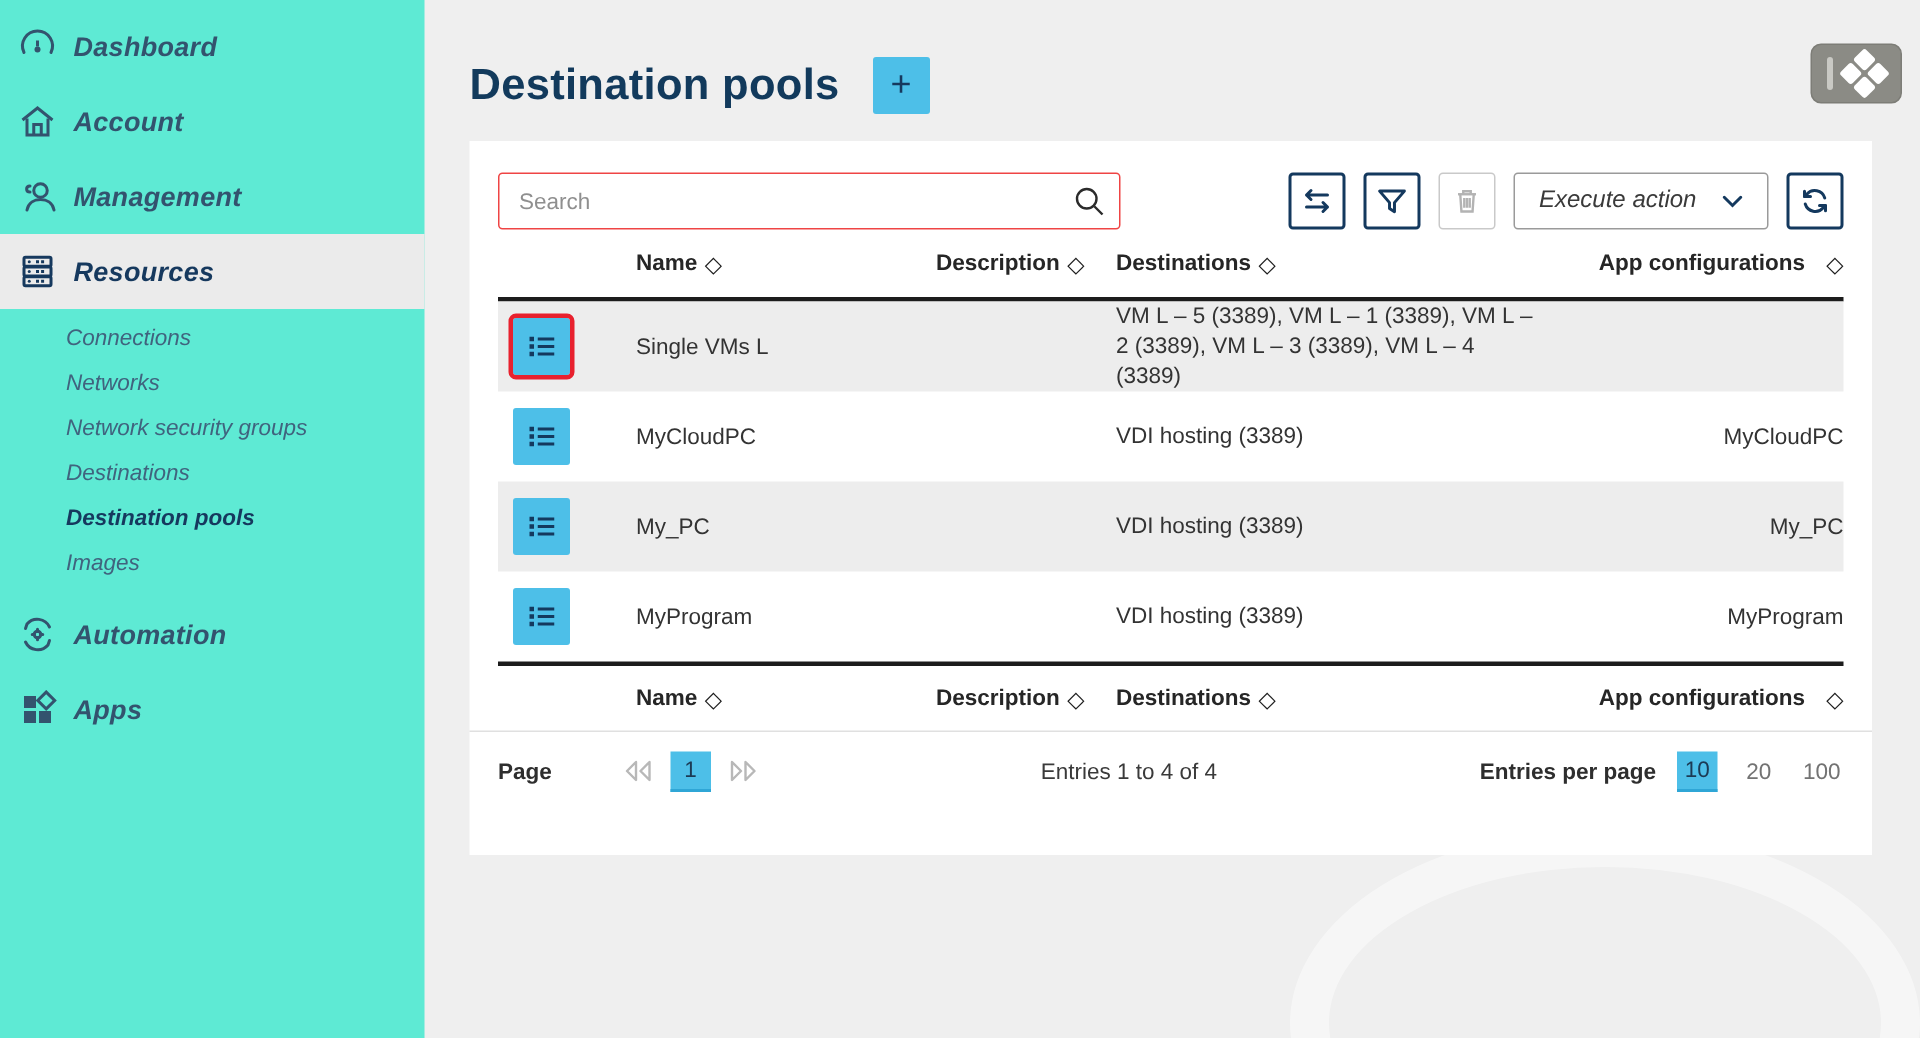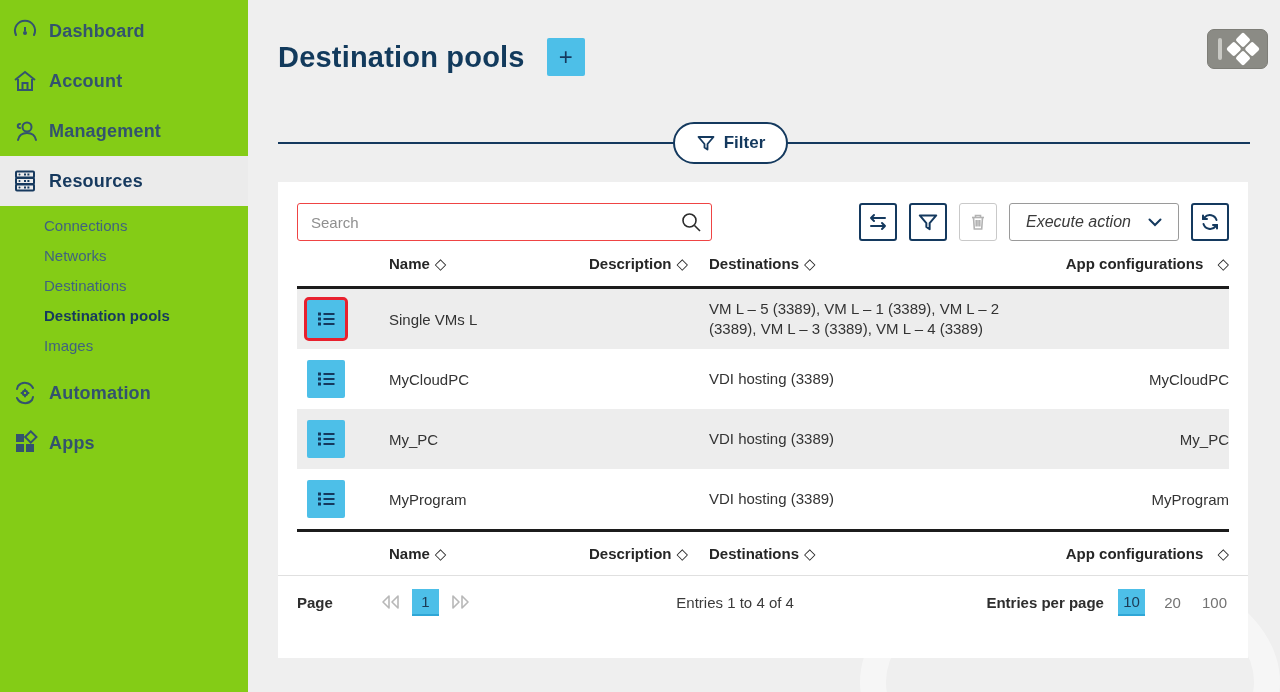--- a/index.html
+++ b/index.html
@@ -1,20 +1,20 @@
 <!DOCTYPE html>
 <html><head>
 <meta charset="utf-8">
 <style>
   * { margin:0; padding:0; box-sizing:border-box; }
   html,body { width:1280px; height:692px; overflow:hidden; }
   body { font-family:"Liberation Sans","DejaVu Sans",sans-serif; background:#efefef; display:flex; }
 
   
-  .sidebar { width:248px; height:692px; background:#84cc16; flex-shrink:0; padding-top:6px; position:relative; z-index:2; }
+  .sidebar { width:283px; height:692px; background:#5eead4; flex-shrink:0; padding-top:6px; position:relative; z-index:2;font-style:italic; }
   .nav-item { display:flex; align-items:center; height:50px; padding-left:12px; cursor:pointer; }
   .nav-item.active { background:#ebebeb; }
   .nav-item .nav-icon { width:26px; height:26px; margin-right:11px; display:flex; align-items:center; justify-content:center; }
   .nav-item .nav-label { font-size:18px; color:#33536e; font-weight:600; letter-spacing:.2px; }
   .nav-item.active .nav-label { color:#16395e; font-weight:700; }
   .sub-list { padding:4px 0 8px 0; }
   .sub-item { height:30px; display:flex; align-items:center; padding-left:44px; font-size:15px; color:#40637e; cursor:pointer; }
   .sub-item.active { color:#16395e; font-weight:700; }
 
   
@@ -134,20 +134,21 @@
         <line x1="12" y1="6.5" x2="18" y2="6.5" stroke-dasharray="2 1.4"></line>
           <line x1="12" y1="13" x2="18" y2="13" stroke-dasharray="2 1.4"></line>
           <line x1="12" y1="19.5" x2="18" y2="19.5" stroke-dasharray="2 1.4"></line>
       </svg>
     </span>
     <span class="nav-label">Resources</span>
   </div>
   <div class="sub-list">
     <div class="sub-item">Connections</div>
     <div class="sub-item">Networks</div>
+    <div class="sub-item">Network security groups</div>
     <div class="sub-item">Destinations</div>
     <div class="sub-item active">Destination pools</div>
     <div class="sub-item">Images</div>
   </div>
   <div class="nav-item">
     <span class="nav-icon">
       <svg width="26" height="26" viewBox="0 0 26 26" fill="none" stroke="#33536e" stroke-width="2">
         <path d="M21 8 A 9 9 0 0 0 6 6 L5 9" stroke-linecap="round"></path>
         <path d="M5 18 A 9 9 0 0 0 20 20 L21 17" stroke-linecap="round"></path>
         <circle cx="13" cy="13" r="2.2"></circle>
@@ -180,29 +181,20 @@
         <span class="wd-sq"></span>
         <span class="wd-sq"></span>
     </span>
   </button>
 
   <div class="page-header">
     <h1 class="page-title">Destination pools</h1>
     <button class="add-button">+</button>
   </div>
 
-  <div class="filter-bar">
-    <div class="filter-line"></div>
-    <button class="filter-pill">
-      <svg width="20" height="20" viewBox="0 0 20 20" fill="none" stroke="#14395e" stroke-width="1.8" stroke-linejoin="round">
-        <path d="M2.5 4 H17.5 L11.5 11 V16.5 L8.5 14.5 V11 Z"></path>
-      </svg>
-      <span>Filter</span>
-    </button>
-  </div>
 
   <div class="card">
 
     <div class="card-toolbar">
       <div class="search-wrap">
         <input class="search-input" type="text" placeholder="Search" style="">
         <span class="search-icon">
           <svg width="22" height="22" viewBox="0 0 22 22" fill="none" stroke="#2b2b2b" stroke-width="1.6">
             <circle cx="9.5" cy="9.5" r="6.5"></circle>
               <line x1="14.5" y1="14.5" x2="20" y2="20"></line>

